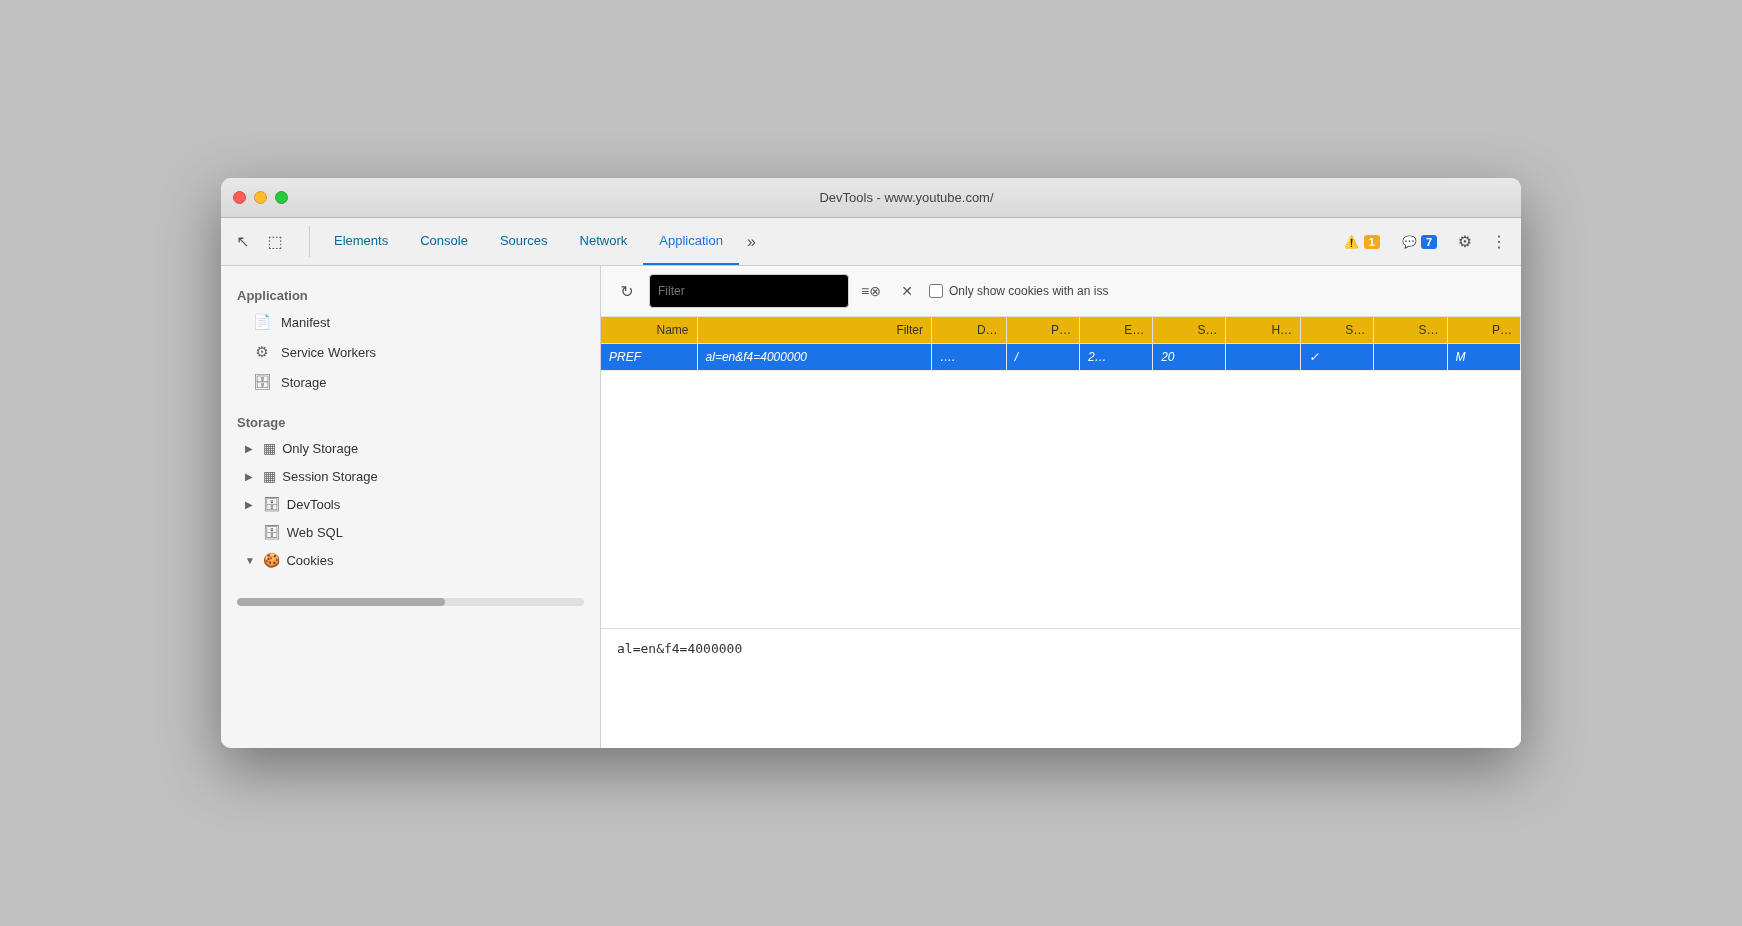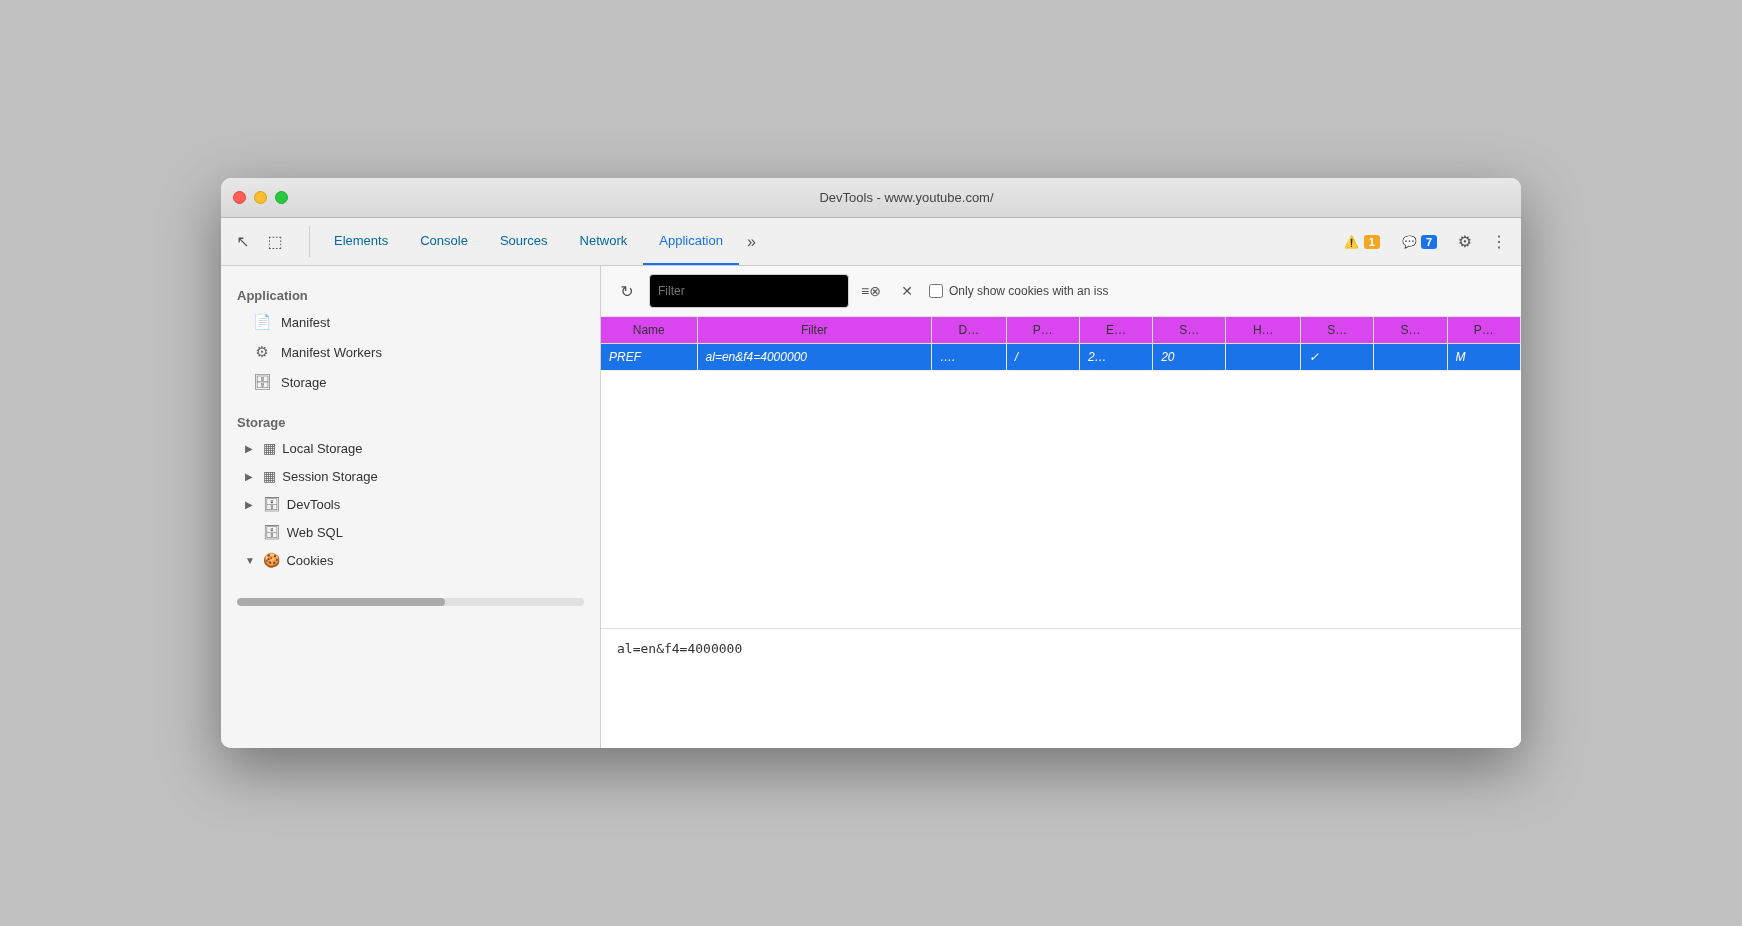--- a/index.html
+++ b/index.html
@@ -304,25 +304,25 @@
       flex: 1;
       min-height: 0;
     }
     .cookie-table {
       width: 100%;
       border-collapse: collapse;
       font-size: 12px;
       min-width: 600px;
     }
     .cookie-table th {
-      background: #d946ef;
+      background: #eab308;
       border-bottom: 1px solid #ddd;
       border-right: 1px solid #e0e0e0;
       padding: 6px 8px;
-      text-align: center;
+      text-align: right;
       font-weight: 500;
       color: #333;
       white-space: nowrap;
       position: sticky;
       top: 0;
       z-index: 1;
     }
     .cookie-table td {
       border-bottom: 1px solid #eee;
       border-right: 1px solid #e8e8e8;
@@ -441,35 +441,35 @@
     <div class="sidebar">
 
       <div class="sidebar-section-title">Application</div>
 
       <div class="sidebar-item">
         <span class="sidebar-item-icon">📄</span>
         <span>Manifest</span>
       </div>
       <div class="sidebar-item">
         <span class="sidebar-item-icon">⚙</span>
-        <span>Manifest Workers</span>
+        <span>Service Workers</span>
       </div>
       <div class="sidebar-item">
         <span class="sidebar-item-icon">🗄</span>
         <span>Storage</span>
       </div>
 
       <div class="sidebar-separator"></div>
 
       <div class="sidebar-section-title">Storage</div>
 
       <div class="sidebar-storage-item">
         <span class="sidebar-expand-arrow">▶</span>
         <span class="sidebar-storage-icon">▦</span>
-        <span>Local Storage</span>
+        <span>Only Storage</span>
       </div>
       <div class="sidebar-storage-item">
         <span class="sidebar-expand-arrow">▶</span>
         <span class="sidebar-storage-icon">▦</span>
         <span>Session Storage</span>
       </div>
       <div class="sidebar-storage-item">
         <span class="sidebar-expand-arrow">▶</span>
         <span class="sidebar-storage-icon">🗄</span>
         <span>DevTools</span>

